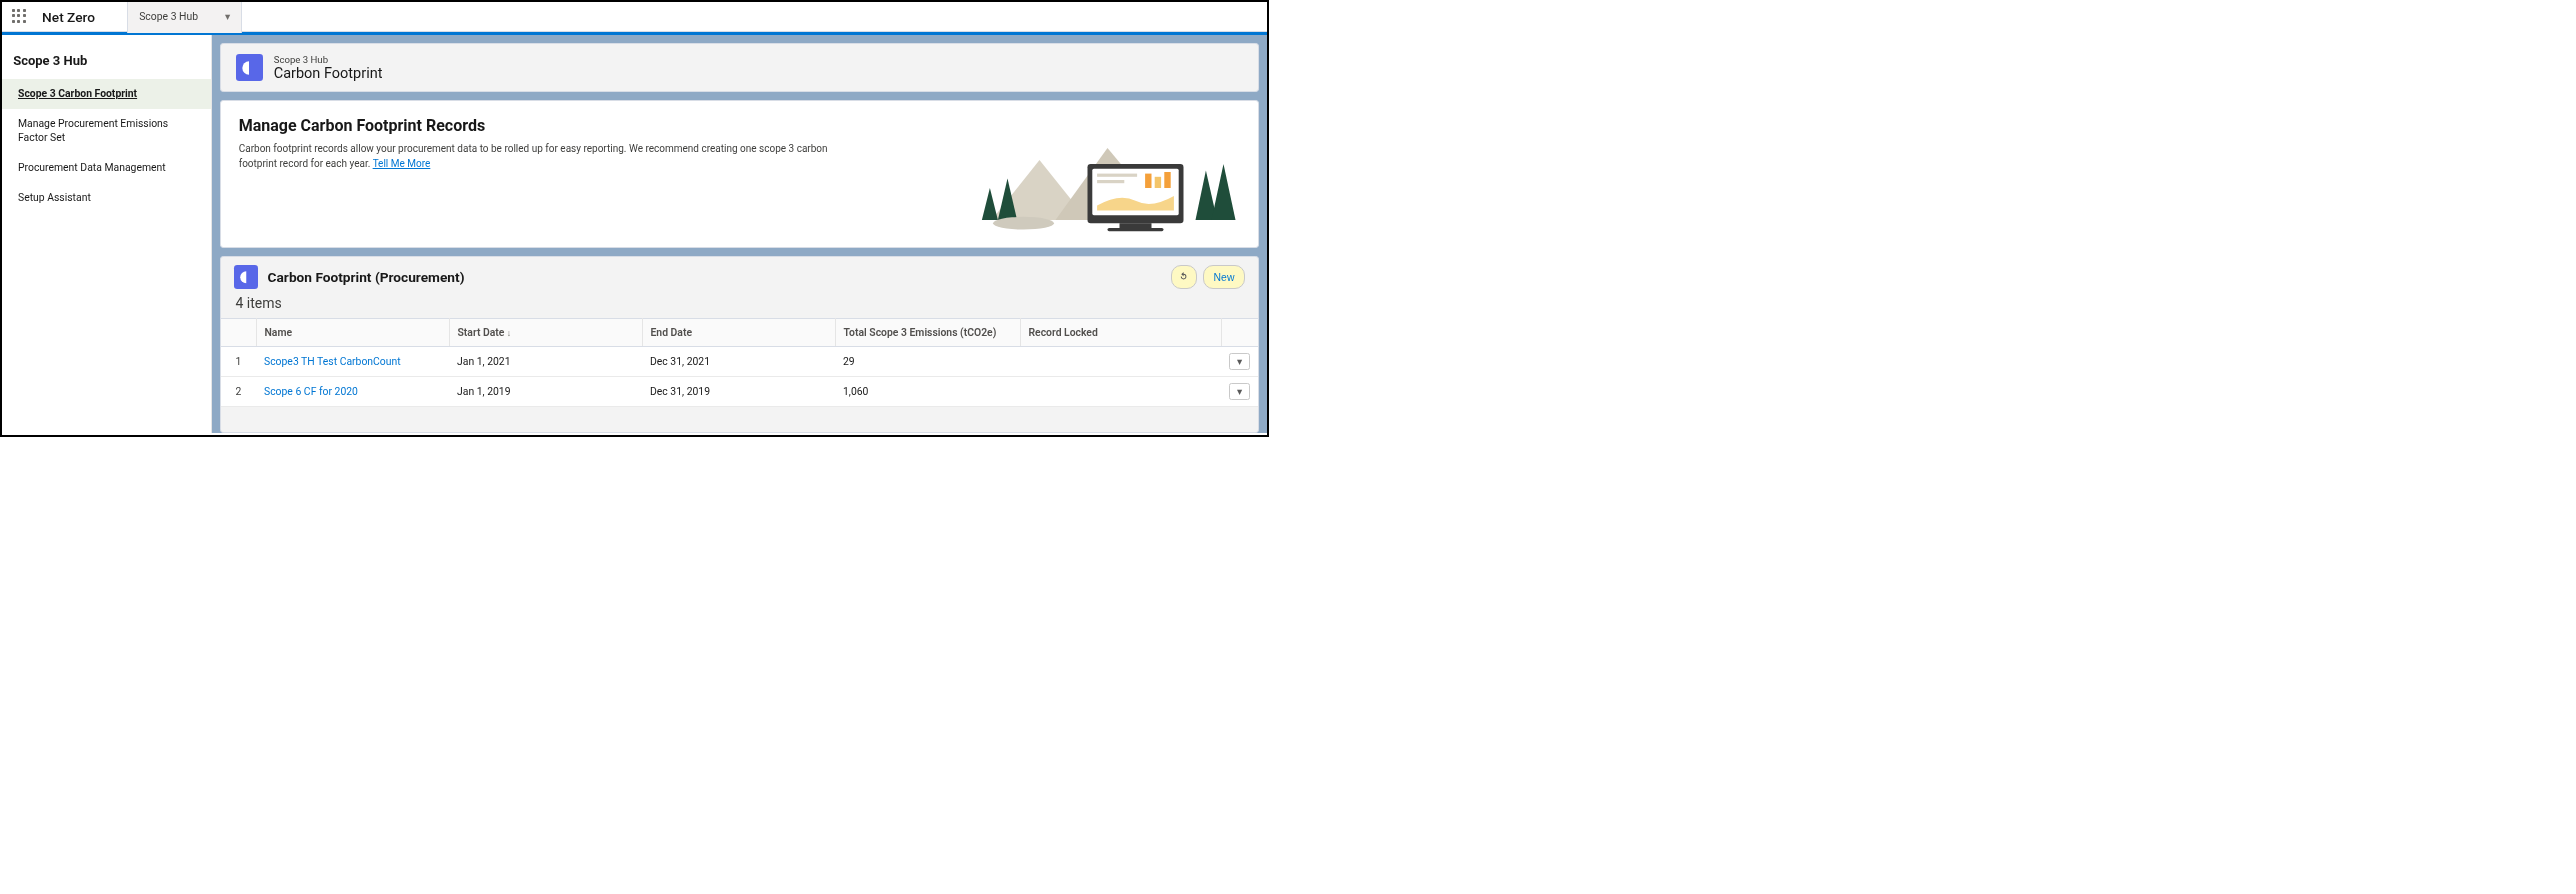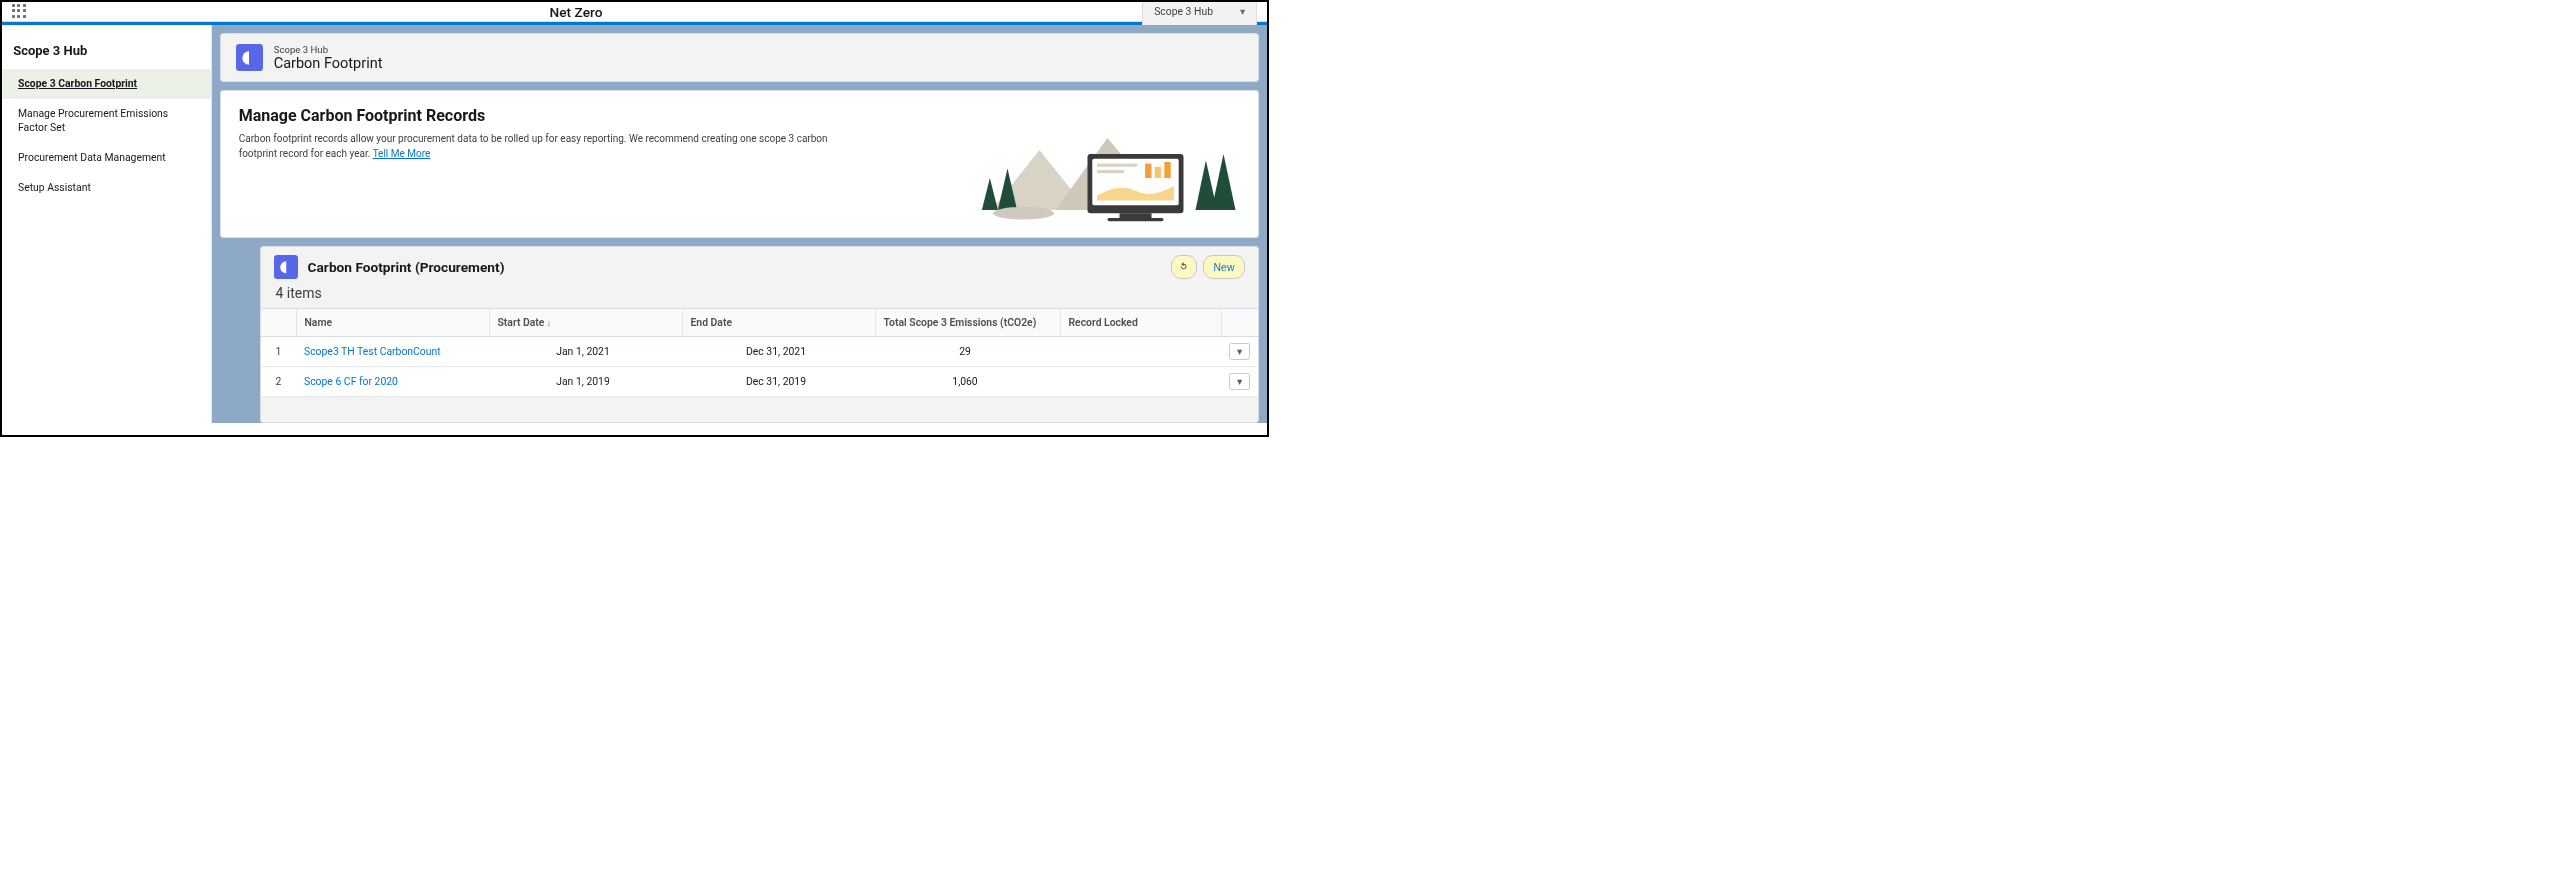--- a/index.html
+++ b/index.html
@@ -10,27 +10,26 @@
     background: #fff;
     border: 2.4px solid #000;
     width: 1269px;
     height: 437px;
     overflow: hidden;
     position: relative;
   }
 
   
   .topbar {
-    height: 20px;
+    height: 30px;
     display: flex;
     align-items: center;
     padding: 0 9.6px;
     border-bottom: 0.8px solid #d8dde6;
     background: #fff;
-    justify-content: space-between;
   }
   .app-launcher {
     width: 16px; height: 16px;
     display: grid;
     grid-template-columns: repeat(3, 3.2px);
     grid-template-rows: repeat(3, 3.2px);
     gap: 2.4px;
     margin-right: 14.5px;
     cursor: pointer;
   }
@@ -138,21 +137,20 @@
 
   
   .list-card {
     background: #f3f3f3;
     border: 0.8px solid #d8dde6;
     border-radius: 3.2px;
     flex: 1;
     display: flex;
     flex-direction: column;
     overflow: hidden;
-    margin-left: 40px;
   }
   .list-head {
     padding: 8px 13px 3.2px 13px;
     display: flex;
     align-items: center;
     gap: 9.6px;
   }
   .list-head .obj-icon { width: 24px; height: 24px; }
   .list-head .ltitle { font-size: 13.7px; font-weight: 700; flex: 1; }
   .list-head .actions { display: flex; gap: 6.4px; }
@@ -182,21 +180,21 @@
   }
   thead th:first-child { width: 35px; }
   thead th:last-child { width: 29px; border-right: none; }
   tbody td {
     padding: 5.6px 8px;
     border-bottom: 0.8px solid #eaeaea;
     color: #181818;
   }
   tbody td:first-child { text-align: center; color: #3e3e3c; width: 35px; }
   tbody td.link a { color: #0176d3; text-decoration: none; }
-  tbody td.num { text-align: center; padding-right: 13px; }
+  tbody td.num { text-align: left; padding-right: 13px; }
   .row-menu {
     width: 21px; height: 17.7px; border: 0.8px solid #c9c9c9; border-radius: 2.4px;
     background: #fff; display: inline-flex; align-items: center; justify-content: center;
     cursor: pointer; color: #5a5a5a;
   }
   .sort-arr { font-size: 8.8px; margin-left: 2.4px; color: #706e6b; }
 
   
   .col-name { width: 193px; }
   .col-start { width: 193px; }

